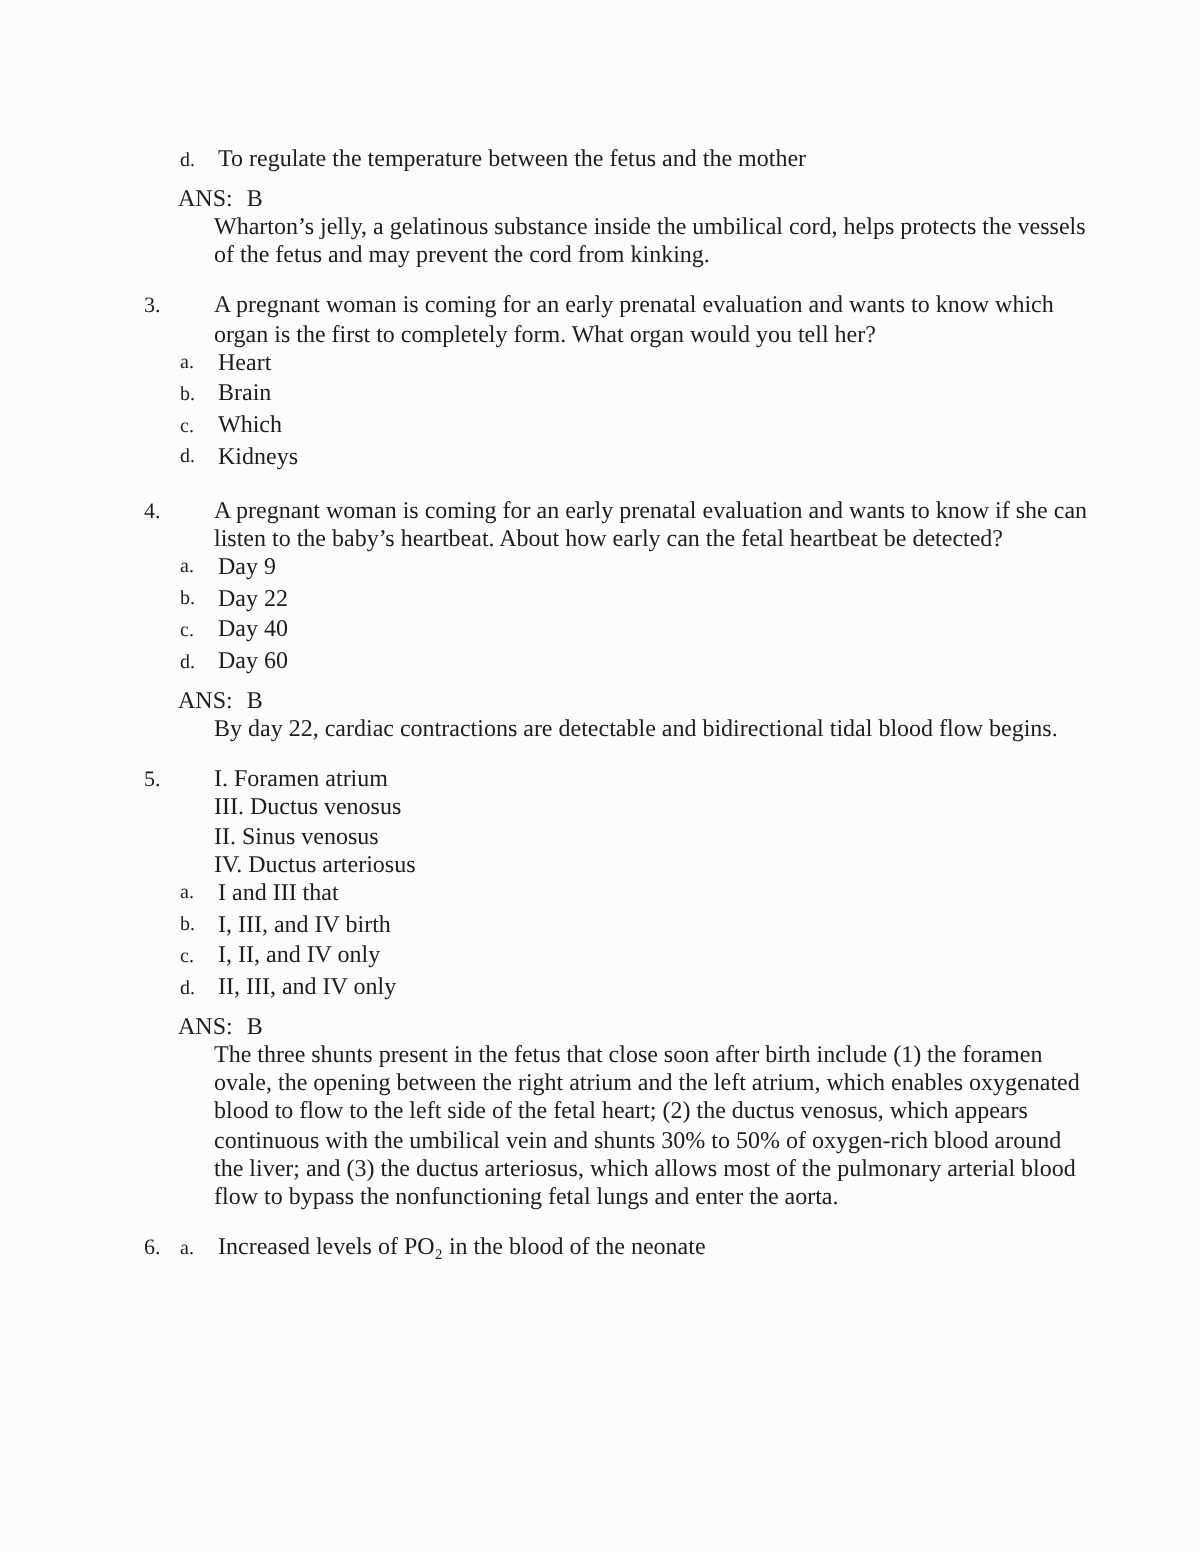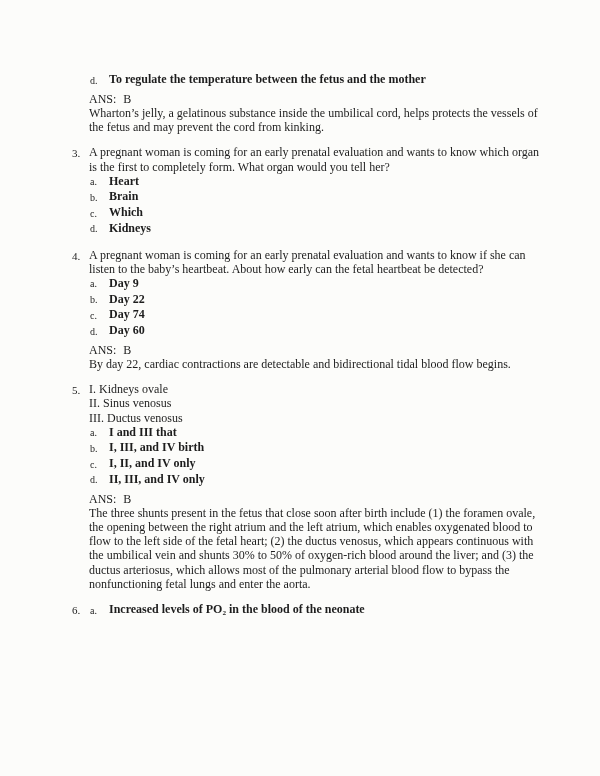--- a/index.html
+++ b/index.html
@@ -28,25 +28,25 @@
   }
   .qbody { flex: 1; max-width: 456px; }
   .q-cont { padding-left: 17px; }
   .opt { display: flex; margin-left: 1px; }
   .opt-letter {
     flex: none;
     width: 19px;
     font-size: 10px;
     padding-top: 1.5px;
   }
-  .opt-text { flex: 1; font-weight: bold; }
+  .opt-text { flex: 1; }
   .ans-block { margin-top: 4px; }
   .ans-value { margin-left: 7px; }
   .question { margin-top: 11px; }
-  .stem, .roman, .rationale { text-align: left; }
+  .stem, .roman, .rationale { text-align: left; margin-left: 18px; }
 </style>
 </head>
 <body style="background: rgb(252, 252, 250); color: rgb(29, 29, 29);">
 
 <div class="content">
 
   <section class="q-cont">
     <div class="qbody">
       <div class="opt">
         <span class="opt-letter">d.</span>
@@ -94,43 +94,44 @@
         <div class="opt">
           <span class="opt-letter">a.</span>
           <span class="opt-text">Day 9</span>
         </div>
         <div class="opt">
           <span class="opt-letter">b.</span>
           <span class="opt-text">Day 22</span>
         </div>
         <div class="opt">
           <span class="opt-letter">c.</span>
-          <span class="opt-text">Day 74</span>
+          <span class="opt-text">Day 40</span>
         </div>
         <div class="opt">
           <span class="opt-letter">d.</span>
           <span class="opt-text">Day 60</span>
         </div>
         <div class="ans-block">
           <div class="ans-line">
             <span class="ans-label">ANS:</span><span class="ans-value">B</span>
           </div>
           <div class="rationale">By day 22, cardiac contractions are detectable and bidirectional tidal blood flow begins.</div>
         </div>
       </div>
     </div>
   </section>
 
   <section class="question">
     <div class="q-row">
       <span class="q-num">5.</span>
       <div class="qbody">
-        <div class="roman">I. Kidneys ovale</div>
+        <div class="roman">I. Foramen atrium</div>
+        <div class="roman">III. Ductus venosus</div>
         <div class="roman">II. Sinus venosus</div>
-        <div class="roman">III. Ductus venosus</div>
+        <div class="roman">IV. Ductus arteriosus</div>
         <div class="opt">
           <span class="opt-letter">a.</span>
           <span class="opt-text">I and III that</span>
         </div>
         <div class="opt">
           <span class="opt-letter">b.</span>
           <span class="opt-text">I, III, and IV birth</span>
         </div>
         <div class="opt">
           <span class="opt-letter">c.</span>

